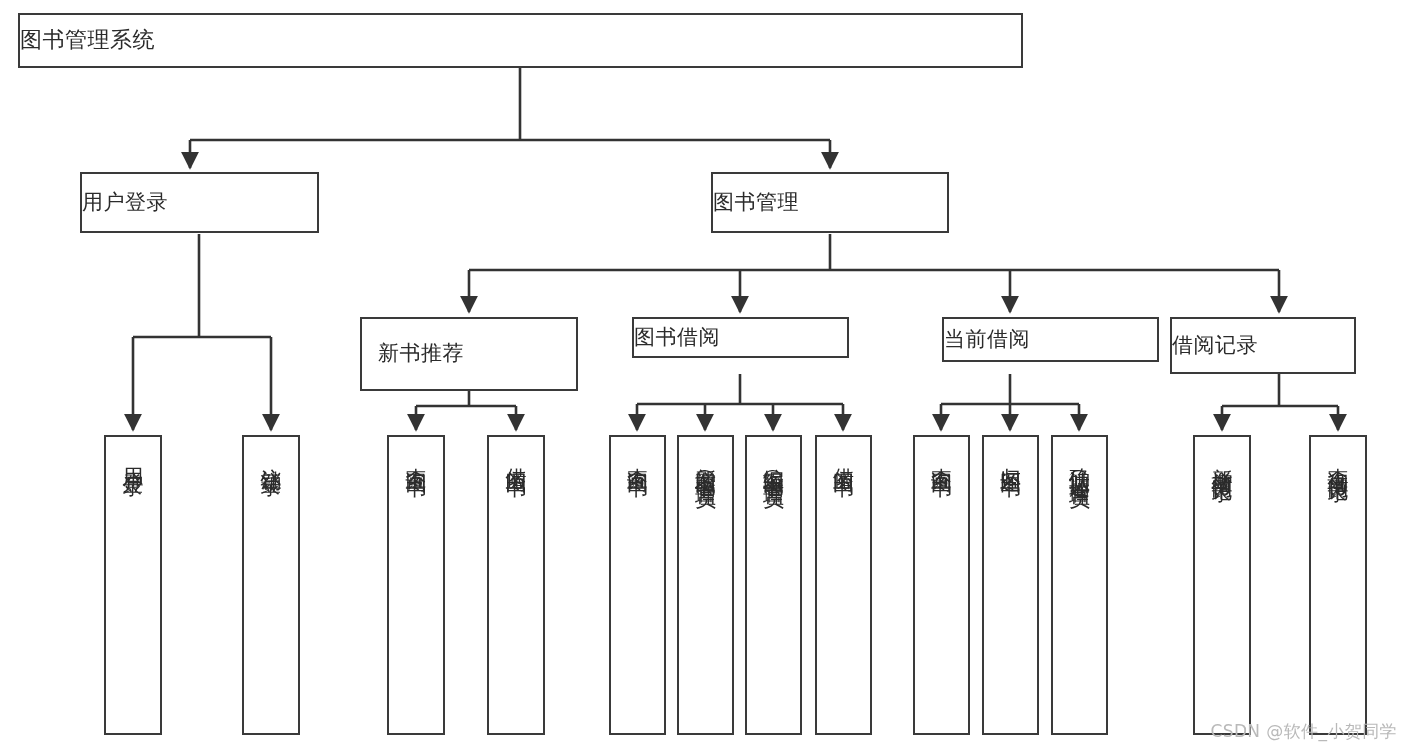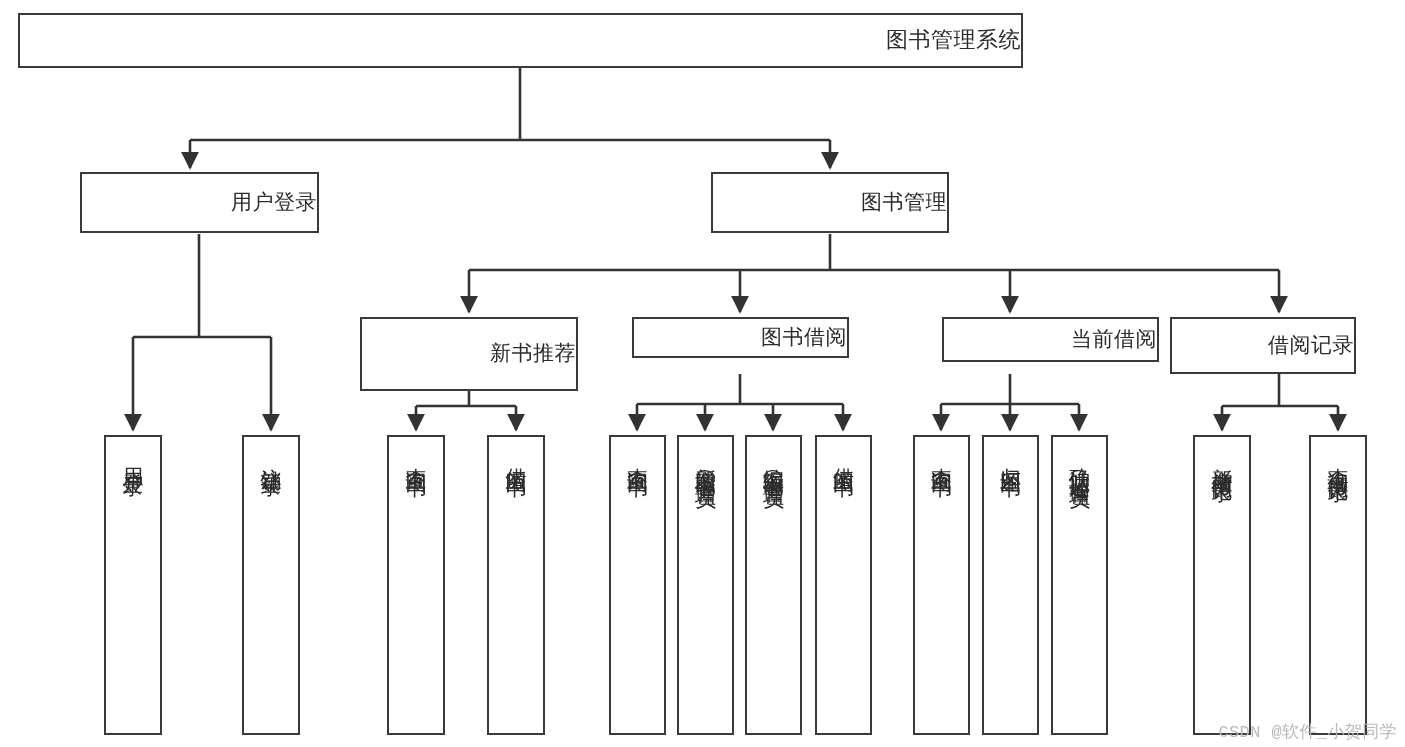--- a/index.html
+++ b/index.html
@@ -25,21 +25,21 @@
     height: 747px;
   }
   .node {
     position: absolute;
     box-sizing: border-box;
     border: 2.5px solid #3a3a3a;
     background: #ffffff;
     color: #2b2b2b;
     display: flex;
     align-items: center;
-    justify-content: flex-end;
+    justify-content: flex-start;
     text-align: center;
     z-index: 2;
   }
   .node .lbl {
     display: block;
     line-height: 1.22;
     letter-spacing: 0.5px;
   }
   .node.horiz .lbl {
     writing-mode: horizontal-tb;
@@ -61,21 +61,20 @@
   .node.root .lbl { font-size: 22px; }
   .watermark {
     position: absolute;
     right: 8px;
     bottom: 4px;
     font-size: 17px;
     color: #b9b9b9;
     z-index: 5;
     white-space: nowrap;
     letter-spacing: 0.4px;
-    font-family: Liberation Mono, monospace;
   }
 </style>
 </head>
 <body>
 
 <div id="stage">
 
   <svg id="wires" viewBox="0 0 1405 747">
     <defs>
       <marker id="arrow" viewBox="0 0 10 10" refX="9" refY="5" markerWidth="7" markerHeight="7" orient="auto-start-reverse">

